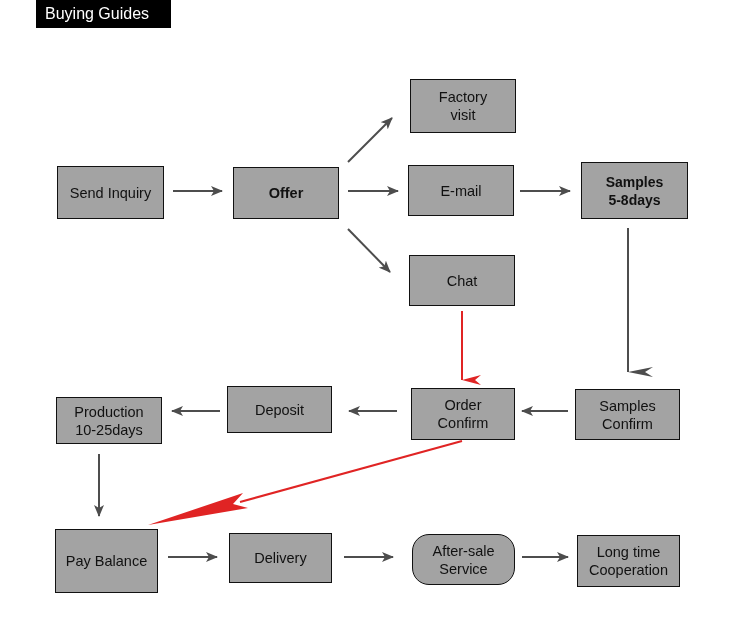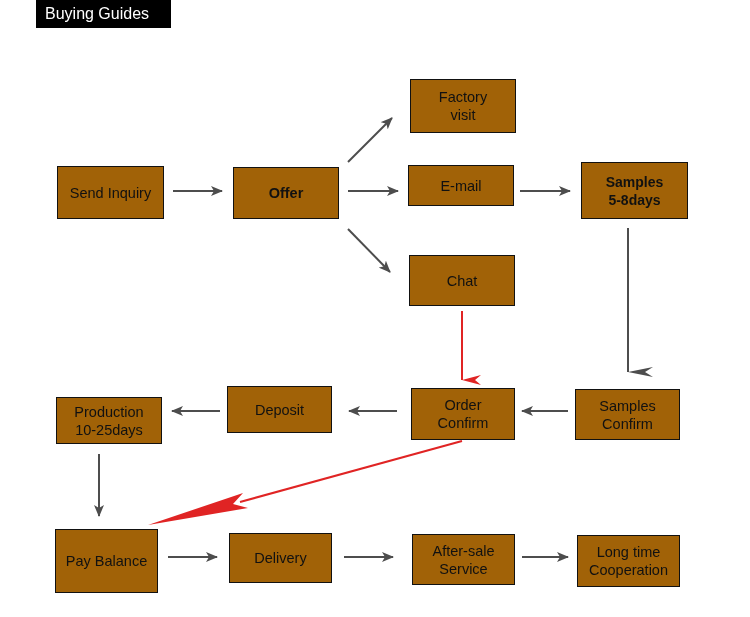--- a/index.html
+++ b/index.html
@@ -1,18 +1,18 @@
 <!DOCTYPE html>
 <html><head>
   <meta charset="utf-8">
   <style>
     html, body { margin: 0; padding: 0; background: #ffffff; }
     body { width: 750px; height: 617px; position: relative; overflow: hidden; font-family: "Liberation Sans", sans-serif; }
     .header { position: absolute; left: 0; top: 0; width: 135px; height: 28px; background: #000; color: #fff; font-size: 16px; line-height: 28px; padding-left: 9px; box-sizing: border-box; margin-left: 36px; }
-    .node { position: absolute; box-sizing: border-box; border: 1.3px solid #111; background: #a16207; display: flex; align-items: center; justify-content: center; text-align: center; font-size: 14.5px; line-height: 18px; color: #111; white-space: pre-line; }
+    .node { position: absolute; box-sizing: border-box; border: 1.3px solid #111; background: #a3a3a3; display: flex; align-items: center; justify-content: center; text-align: center; font-size: 14.5px; line-height: 18px; color: #111; white-space: pre-line; }
     .node.bold { font-weight: bold; font-size: 14px; }
     svg.edges { position: absolute; left: 0; top: 0; }
   </style>
 </head>
 <body>
 
 <div class="header">Buying Guides</div>
 
 <svg class="edges" width="750" height="617">
   <defs>
@@ -48,29 +48,29 @@
 
   <line x1="168" y1="557" x2="217" y2="557" stroke="#4d4d4d" stroke-width="2" marker-end="url(#ah)"></line>
   <line x1="344" y1="557" x2="393" y2="557" stroke="#4d4d4d" stroke-width="2" marker-end="url(#ah)"></line>
   <line x1="522" y1="557" x2="568" y2="557" stroke="#4d4d4d" stroke-width="2" marker-end="url(#ah)"></line>
 </svg>
 
 <div class="node" style="left:57px;top:166px;width:107px;height:53px;">Send Inquiry</div>
 <div class="node" style="left:233px;top:167px;width:106px;height:52px;font-weight:bold;">Offer</div>
 <div class="node" style="left:410px;top:79px;width:106px;height:54px;">Factory
 visit</div>
-<div class="node" style="left:408px;top:165px;width:106px;height:41px;">E-mail</div>
+<div class="node" style="left:408px;top:165px;width:106px;height:51px;">E-mail</div>
 <div class="node" style="left:409px;top:255px;width:106px;height:51px;">Chat</div>
 <div class="node bold" style="left:581px;top:162px;width:107px;height:57px;">Samples
 5-8days</div>
 <div class="node" style="left:575px;top:389px;width:105px;height:51px;">Samples
 Confirm</div>
 <div class="node" style="left:411px;top:388px;width:104px;height:52px;">Order
 Confirm</div>
 <div class="node" style="left:227px;top:386px;width:105px;height:47px;">Deposit</div>
 <div class="node" style="left:56px;top:385px;width:106px;height:47px;margin-top:12px;">Production
 10-25days</div>
 <div class="node" style="left:55px;top:529px;width:103px;height:64px;">Pay Balance</div>
 <div class="node" style="left:229px;top:533px;width:103px;height:50px;">Delivery</div>
-<div class="node" style="left:412px;top:534px;width:103px;height:51px;">After-sale
+<div class="node" style="left:412px;top:534px;width:103px;height:51px;border-radius:17px;">After-sale
 Service</div>
 <div class="node" style="left:577px;top:535px;width:103px;height:52px;">Long time
 Cooperation</div>
 
 </body></html>

